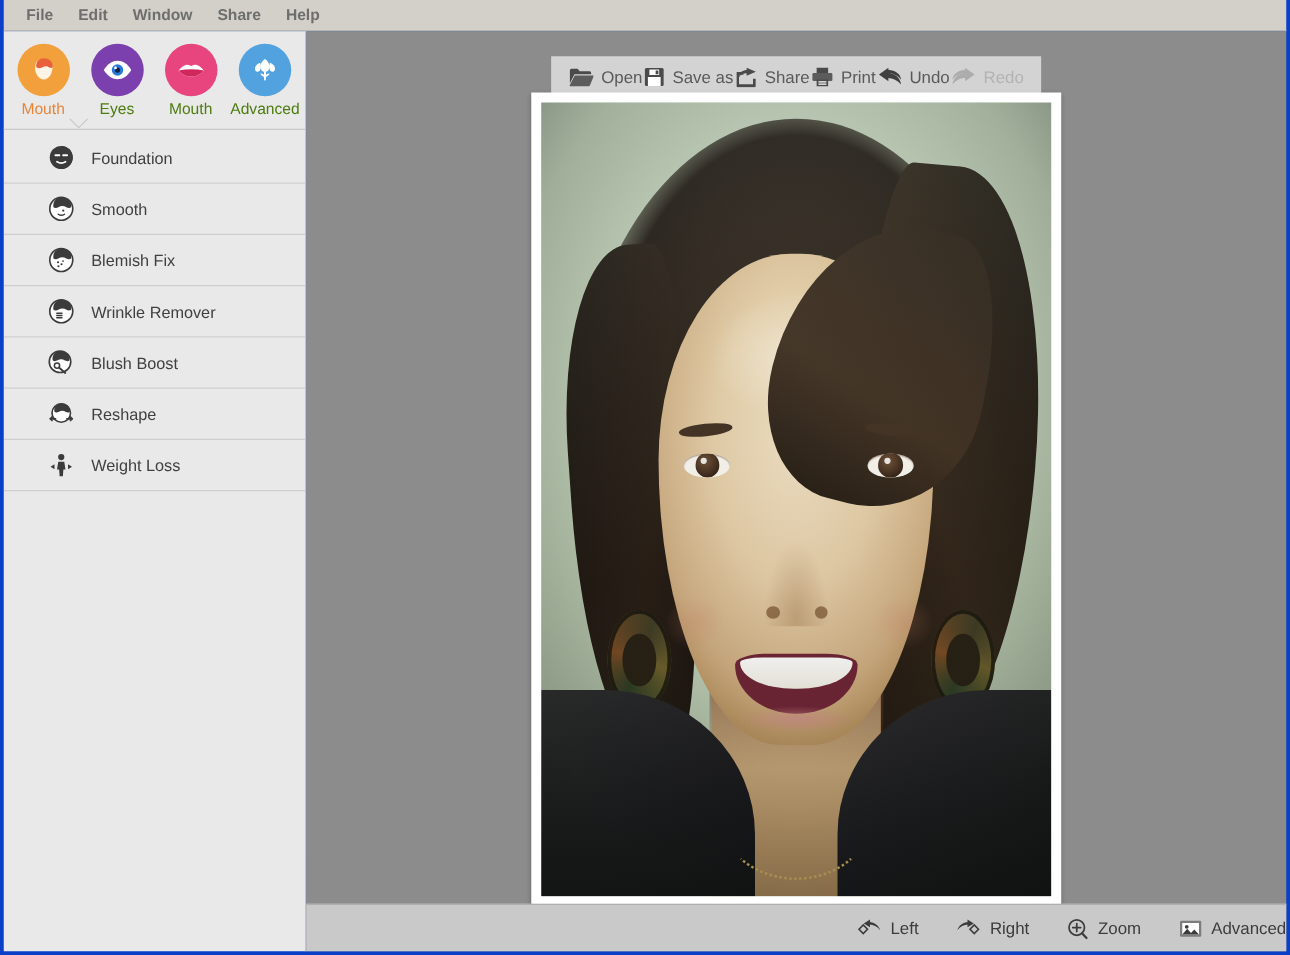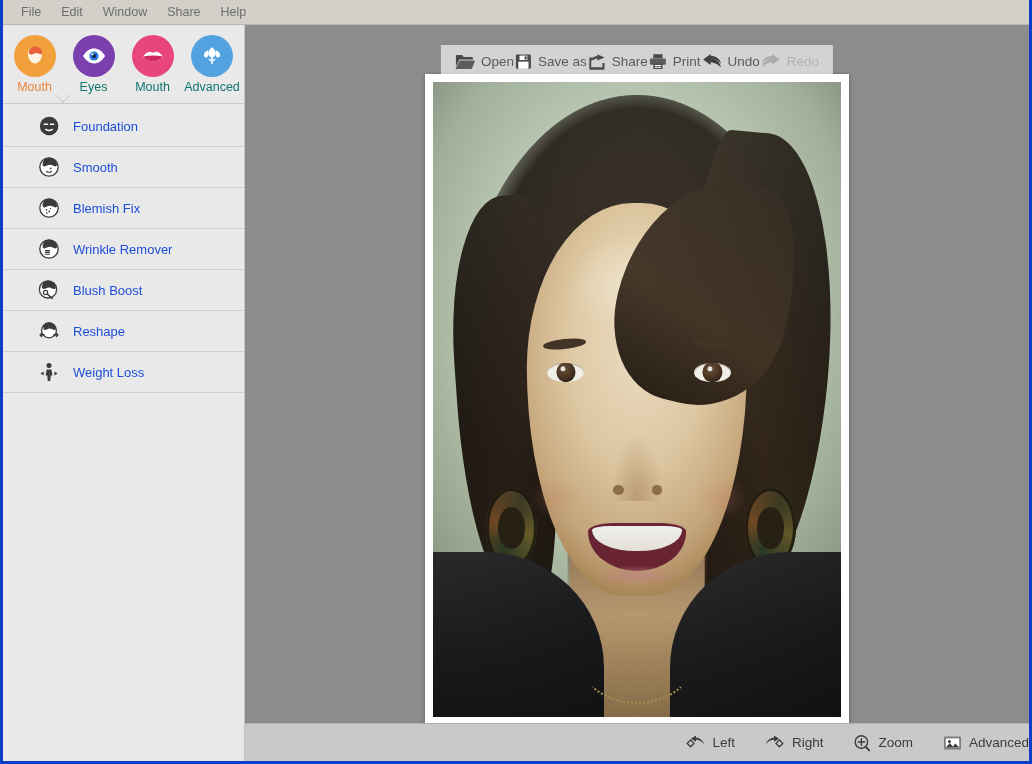--- a/index.html
+++ b/index.html
@@ -77,21 +77,21 @@
   
   .menubar {
     height: 25px; flex: 0 0 25px;
     background: #d2d0c8;
     border-bottom: 1px solid #b8b6ae;
     display: flex; align-items: center;
     padding-left: 8px;
   }
   .menu-item {
     font-size: 12.5px; color: #6e6e6e;
-    padding: 3px 10px; cursor: pointer; white-space: nowrap;
+    padding: 3px 10px; cursor: pointer; white-space: nowrap; font-weight: bold;
   }
 
   
   .body-row { flex: 1; display: flex; min-height: 0; }
 
   
   .sidebar {
     width: 242px; flex: 0 0 242px;
     background: #e9e9e9;
     border-right: 1px solid #c4c4c4;
@@ -104,21 +104,21 @@
   }
   .cat {
     display: flex; flex-direction: column; align-items: center;
     cursor: pointer; width: 52px;
   }
   .cat-circle {
     width: 42px; height: 42px; border-radius: 50%;
     display: flex; align-items: center; justify-content: center;
     margin-bottom: 3px;
   }
-  .cat-label { font-size: 12.5px; color: #0f766e; white-space: nowrap; }
+  .cat-label { font-size: 12.5px; color: #4d7c0f; white-space: nowrap; }
   .cat.active .cat-label { color: #e8853a; }
 
   .cat-pointer {
     height: 10px; position: relative; margin-top: -2px;
   }
   .cat-pointer .notch {
     position: absolute; left: 52px; top: -1px;
     width: 16px; height: 9px;
     overflow: hidden;
   }
@@ -137,21 +137,21 @@
 
   .tool-list { flex: 1; overflow: hidden; }
   .tool-item {
     height: 41px;
     display: flex; align-items: center;
     padding-left: 34px; gap: 12px;
     border-bottom: 1px solid #cfcfcf;
     cursor: pointer;
   }
   .tool-icon { width: 24px; height: 24px; flex: 0 0 24px; }
-  .tool-label { font-size: 13px; color: #1d4ed8; }
+  .tool-label { font-size: 13px; color: #404040; }
 
   
   .canvas-wrap {
     flex: 1; position: relative;
     background: #8c8c8c;
     display: flex; flex-direction: column;
     min-width: 0;
   }
   .canvas-area { flex: 1; position: relative; overflow: hidden; }
 

